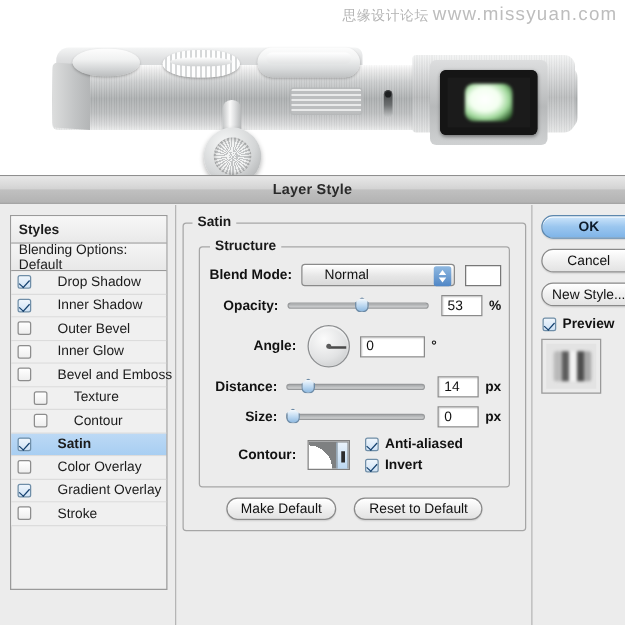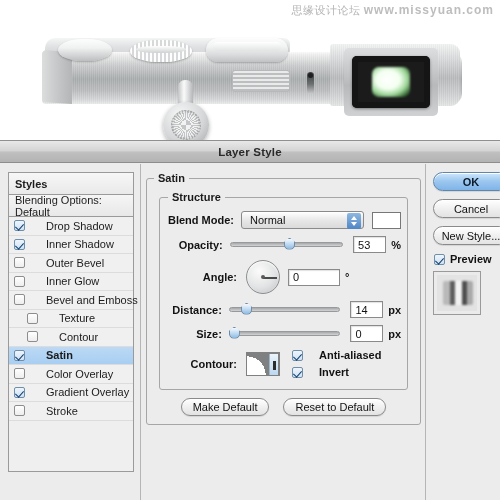--- a/index.html
+++ b/index.html
@@ -12,21 +12,21 @@
   }
   #root { position: relative; width: 500px; height: 500px; background:#fff; }
 
   
   .watermark {
     position: absolute; top: 3px; right: 6px;
     font-size: 10px; color: #b9b9b9; letter-spacing: .5px;
     white-space: nowrap; user-select: none;
   }
   .watermark .cn { font-size: 11px; color:#b4b4b4; }
-  .watermark .url { font-size: 12px; color:#bdbdbd; letter-spacing:1px;font-weight:bold; }
+  .watermark .url { font-size: 15px; color:#bdbdbd; letter-spacing:1px; }
 
   
   .camera-stage { position:absolute; left:0; top:14px; width:500px; height:125px; }
 
   .cam-body {
     position:absolute; left:42px; top:38px; width:420px; height:52px;
     background: linear-gradient(180deg,#fbfbfb 0%,#ededed 6%,#c9cbcc 26%,#a9acad 52%,#b9bbbc 74%,#d6d7d8 92%,#e9eaea 100%);
     border-radius: 4px 10px 10px 4px;
   }
   .cam-body:before{
@@ -201,21 +201,21 @@
     padding:0 4px; font-size:11px; font-weight:700; color:#1a1a1a;
   }
 
   .frow{ display:flex; align-items:center; margin-bottom:7px; }
   .flabel{ width:78px; text-align:right; padding-right:7px; font-size:11px; color:#121212; font-weight:600; }
   .unit{ font-size:11px; color:#121212; margin-left:5px; font-weight:600; }
 
   .select{
     width:128px; height:18px; border:1px solid #8a8a8a; border-radius:3px;
     background: linear-gradient(180deg,#ffffff,#e6e6e6 55%,#dadada);
-    display:flex; align-items:center; padding:0 8px; position:relative;
+    display:flex; align-items:center; padding:0 18px; position:relative;
     font-size:11px; color:#111;
     box-shadow: inset 0 1px 0 #fff;
   }
   .select .arrows{
     position:absolute; right:2px; top:1px; width:14px; height:16px; border-radius:2px;
     background: linear-gradient(180deg,#8fb8e0,#4f86c6);
     display:flex; flex-direction:column; align-items:center; justify-content:center; gap:2px;
   }
   .tri-up, .tri-dn{ width:0;height:0;border-left:3px solid transparent;border-right:3px solid transparent;}
   .tri-up{ border-bottom:4px solid #fff; }
@@ -272,21 +272,21 @@
   }
   .contour-arrow{
     position:absolute; right:1px; top:1px; width:9px; height:22px;
     background: linear-gradient(180deg,#eaf3fb,#b9d6f0);
     border-left:1px solid #9fb4c6;
   }
   .contour-arrow:after{
     content:""; position:absolute; left:3px; top:7px; width:3px; height:9px; background:#2c2c2c;
   }
 
-  .cbrow{ display:flex; align-items:center; gap:16px; font-size:11px; color:#121212; font-weight:600; margin-bottom:5px;}
+  .cbrow{ display:flex; align-items:center; gap:5px; font-size:11px; color:#121212; font-weight:600; margin-bottom:5px;}
 
   .pillbtn{
     height:18px; padding:0 11px; border:1px solid #8a8a8a; border-radius:9px;
     background: linear-gradient(180deg,#ffffff,#f0f0f0 50%,#e2e2e2);
     font-size:11px; color:#111; display:inline-flex; align-items:center; justify-content:center;
     box-shadow: 0 1px 1px rgba(0,0,0,.10), inset 0 1px 0 #fff;
   }
   .defaults-row{ display:flex; gap:14px; justify-content:center; margin-top:8px;}
 
   

